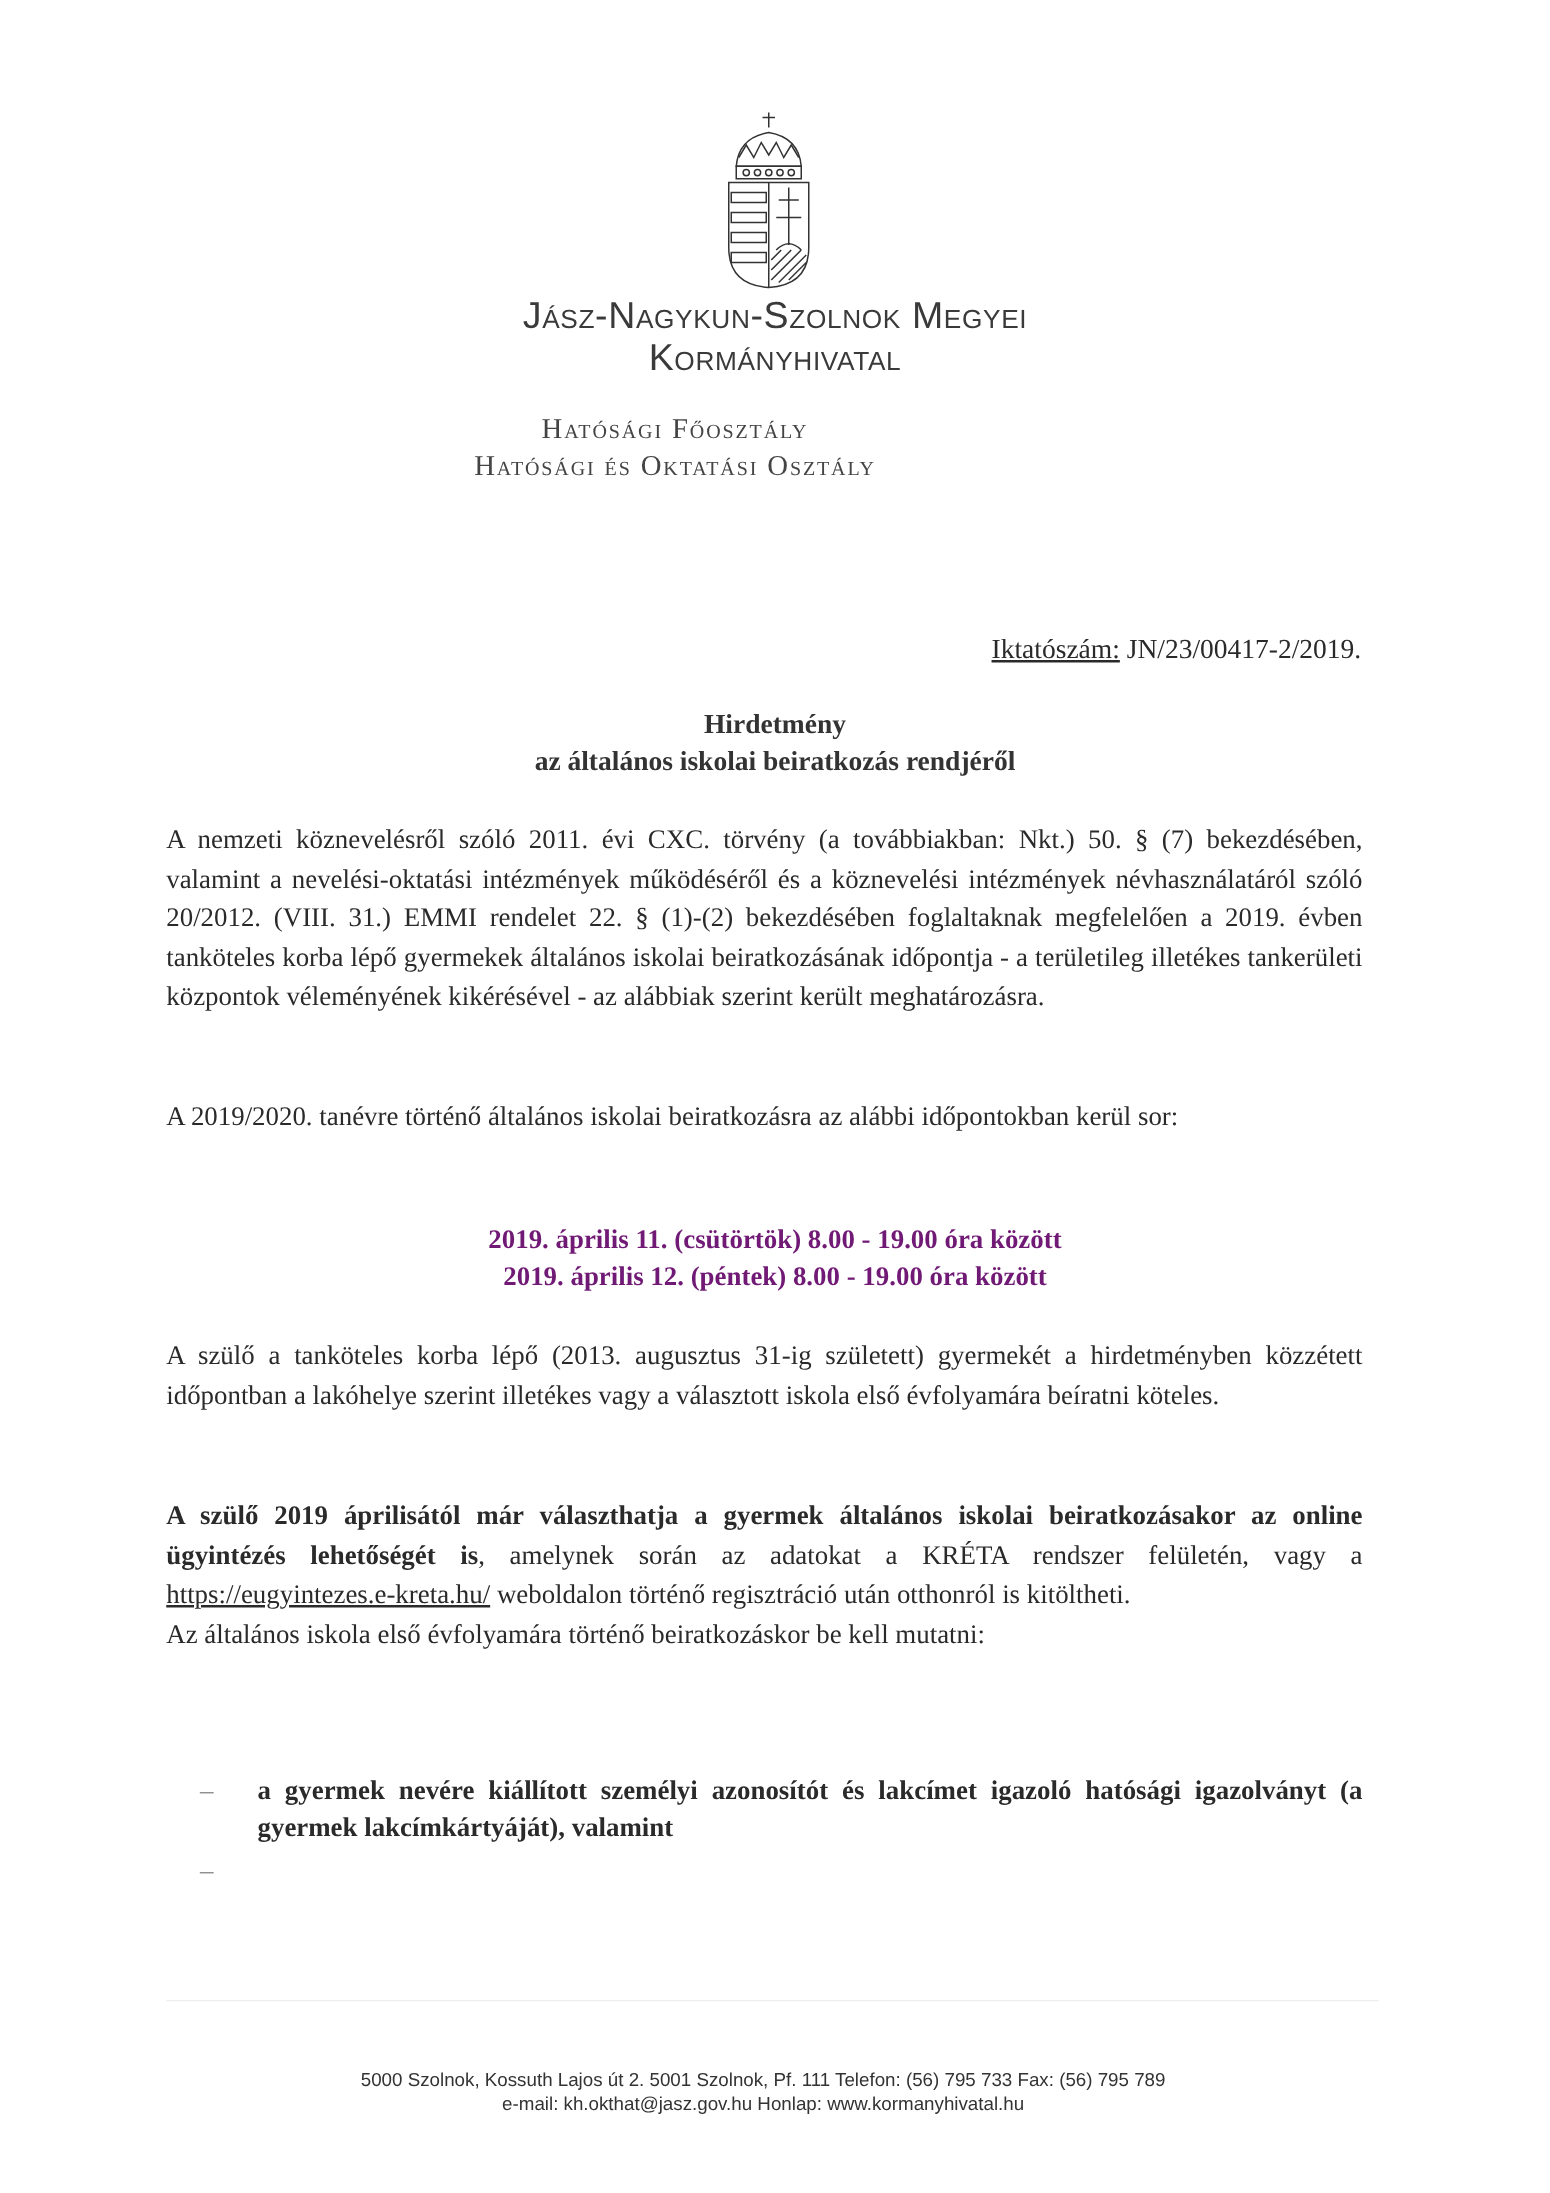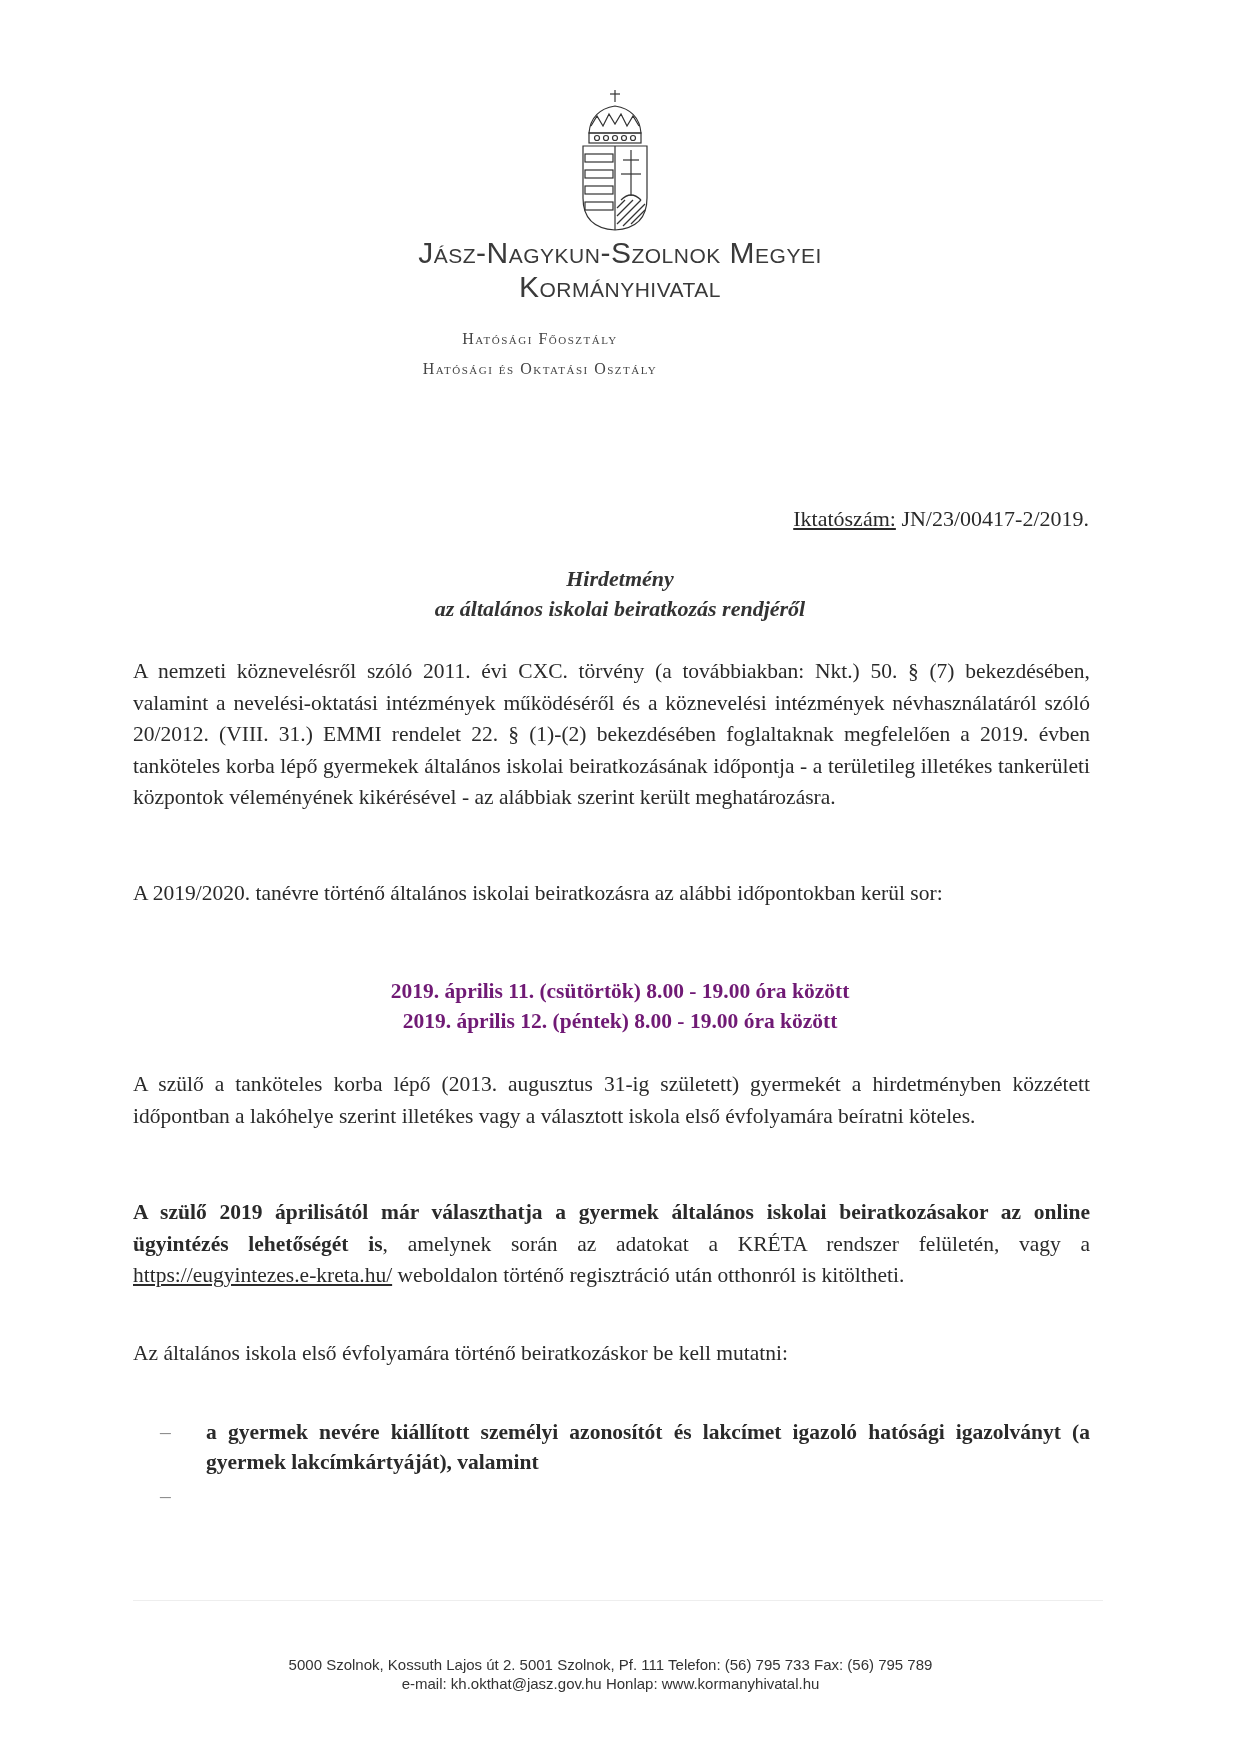--- a/index.html
+++ b/index.html
@@ -12,47 +12,47 @@
     .org-name {
       position: absolute; left: 0; width: 1240px; text-align: center;
       font-family: "Liberation Sans", "DejaVu Sans", sans-serif;
       font-variant: small-caps; font-size: 30px; letter-spacing: 0.5px; color: #3a3a3a;
     }
     .org1 { top: 236px; }
     .org2 { top: 270px; }
     .dept {
       position: absolute; left: 0; width: 1080px; text-align: center;
       font-family: "Liberation Serif", serif; font-variant: small-caps;
-      font-size: 16px; letter-spacing: 1.5px; color: #444;
+      font-size: 23px; letter-spacing: 1.5px; color: #444;
     }
     .dept1 { top: 330px; }
     .dept2 { top: 360px; }
     .ref {
       position: absolute; right: 151px; top: 478px; font-size: 22px; color: #2a2a2a; margin-top: 28px;
     }
     .ref .lbl { text-decoration: underline; }
     .title {
       position: absolute; left: 0; width: 1240px; text-align: center;
-      font-weight: bold; font-size: 22px; color: #333; font-style: italic;
+      font-weight: bold; font-size: 22px; color: #333;
     }
     .t1 { top: 566px; }
     .t2 { top: 596px; }
     .para {
       position: absolute; left: 133px; width: 957px;
       font-size: 21.5px; line-height: 31.5px; text-align: justify; color: #2a2a2a;
     }
     .p1 { top: 656px; }
     .p2 { top: 878px; }
     .dates {
       position: absolute; left: 0; width: 1240px; text-align: center;
       font-weight: bold; font-size: 21.5px; line-height: 30px; top: 976px; color: #701a75;
     }
     .p3 { top: 1069px; }
     .p4 { top: 1197px; }
-    .p5 { top: 1338px; }
+    .p5 { top: 1292px; }
     .b { font-weight: bold; }
     .link { text-decoration: underline; color: #2a2a2a; }
     .list {
       position: absolute; left: 160px; width: 930px; top: 1417px;
       font-size: 21.5px; line-height: 30px; font-weight: bold; color: #2a2a2a;
     }
     .li { position: relative; padding-left: 46px; text-align: justify; margin-bottom: 4px; }
     .dash { position: absolute; left: 0; top: 0; color: #888; font-weight: normal; }
     .footer-rule {
       position: absolute; left: 133px; width: 970px; top: 1600px; height: 1px; background: #eeeeee;

